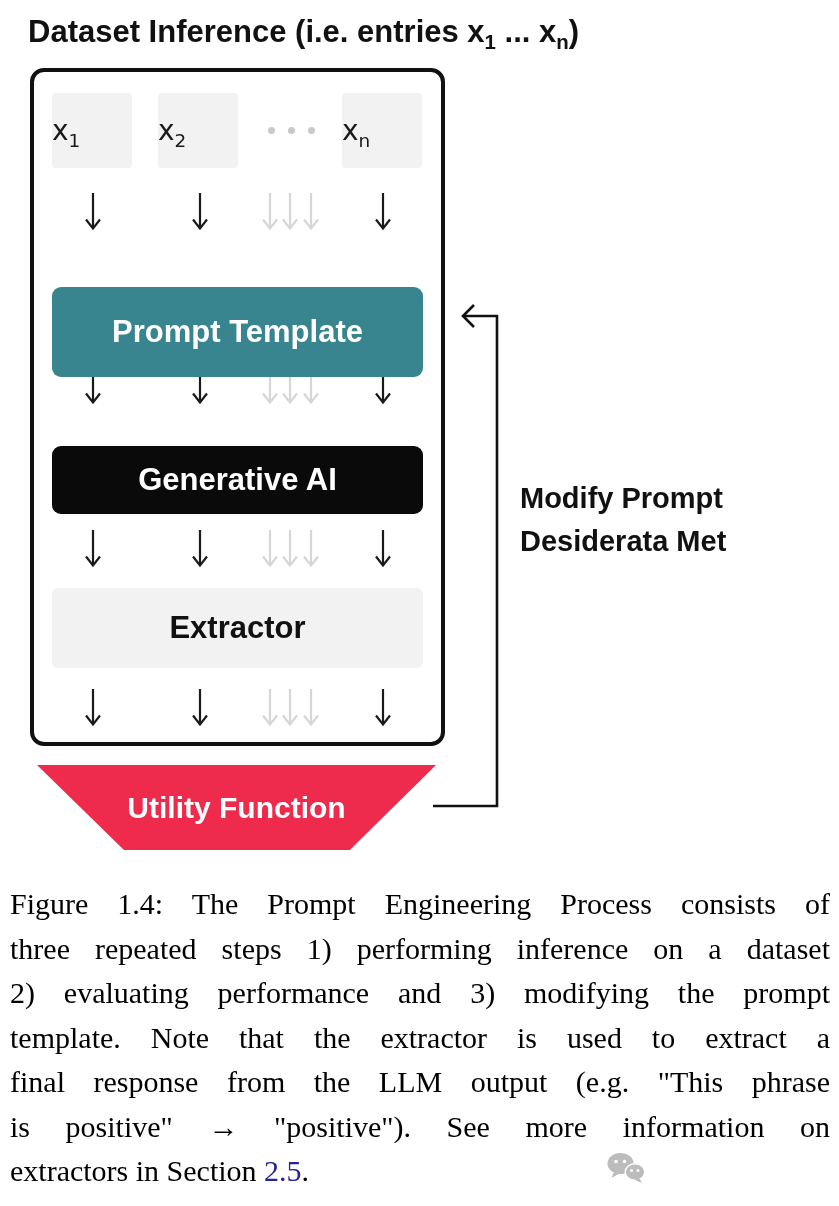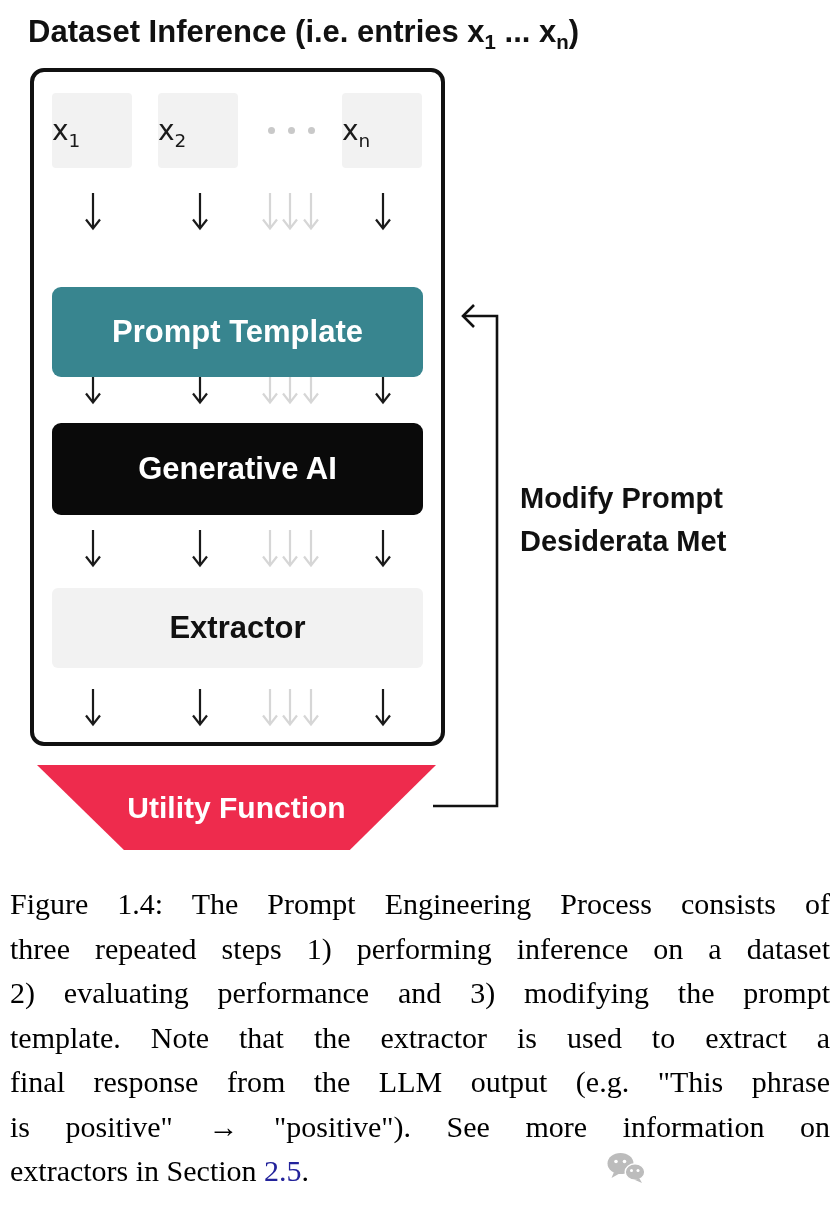--- a/index.html
+++ b/index.html
@@ -23,21 +23,21 @@
   }
   .xlabel { font-family:"DejaVu Sans", sans-serif; font-size:28px; color:#1a1a1a; }
   .dotrow { position:absolute; left:268px; top:127px; width:50px; display:flex; gap:13px; }
   .dot { width:7px; height:7px; border-radius:50%; background:var(--dot-gray); }
   .bigbox {
     position:absolute; left:52px; width:371px; border-radius:9px;
     display:flex; align-items:center; justify-content:center;
     font-weight:bold; font-size:31px;
   }
   .prompt    { top:259px; height:90px; background:var(--teal); color:#fff;margin-top:28px; }
-  .genai     { top:423px; height:92px; background:var(--box-black); color:#fff;text-align:right; }
+  .genai     { top:446px; height:68px; background:var(--box-black); color:#fff;text-align:right; }
   .extractor { top:588px; height:80px; background:var(--box-gray); color:var(--ink); border-radius:6px;text-align:right; }
   .arr { position:absolute; width:20px; height:44px; overflow:visible; }
   .arr line, .arr polyline { stroke:#1a1a1a; stroke-width:2.2; fill:none; }
   .arr.gray line, .arr.gray polyline { stroke:var(--arrow-gray); }
   .utility {
     position:absolute; left:37px; top:765px; width:399px; height:85px;
     background:var(--red);
     -webkit-clip-path:polygon(0 0, 100% 0, 78.4% 100%, 21.8% 100%);
     clip-path:polygon(0 0, 100% 0, 78.4% 100%, 21.8% 100%);
     display:flex; align-items:center; justify-content:center;

